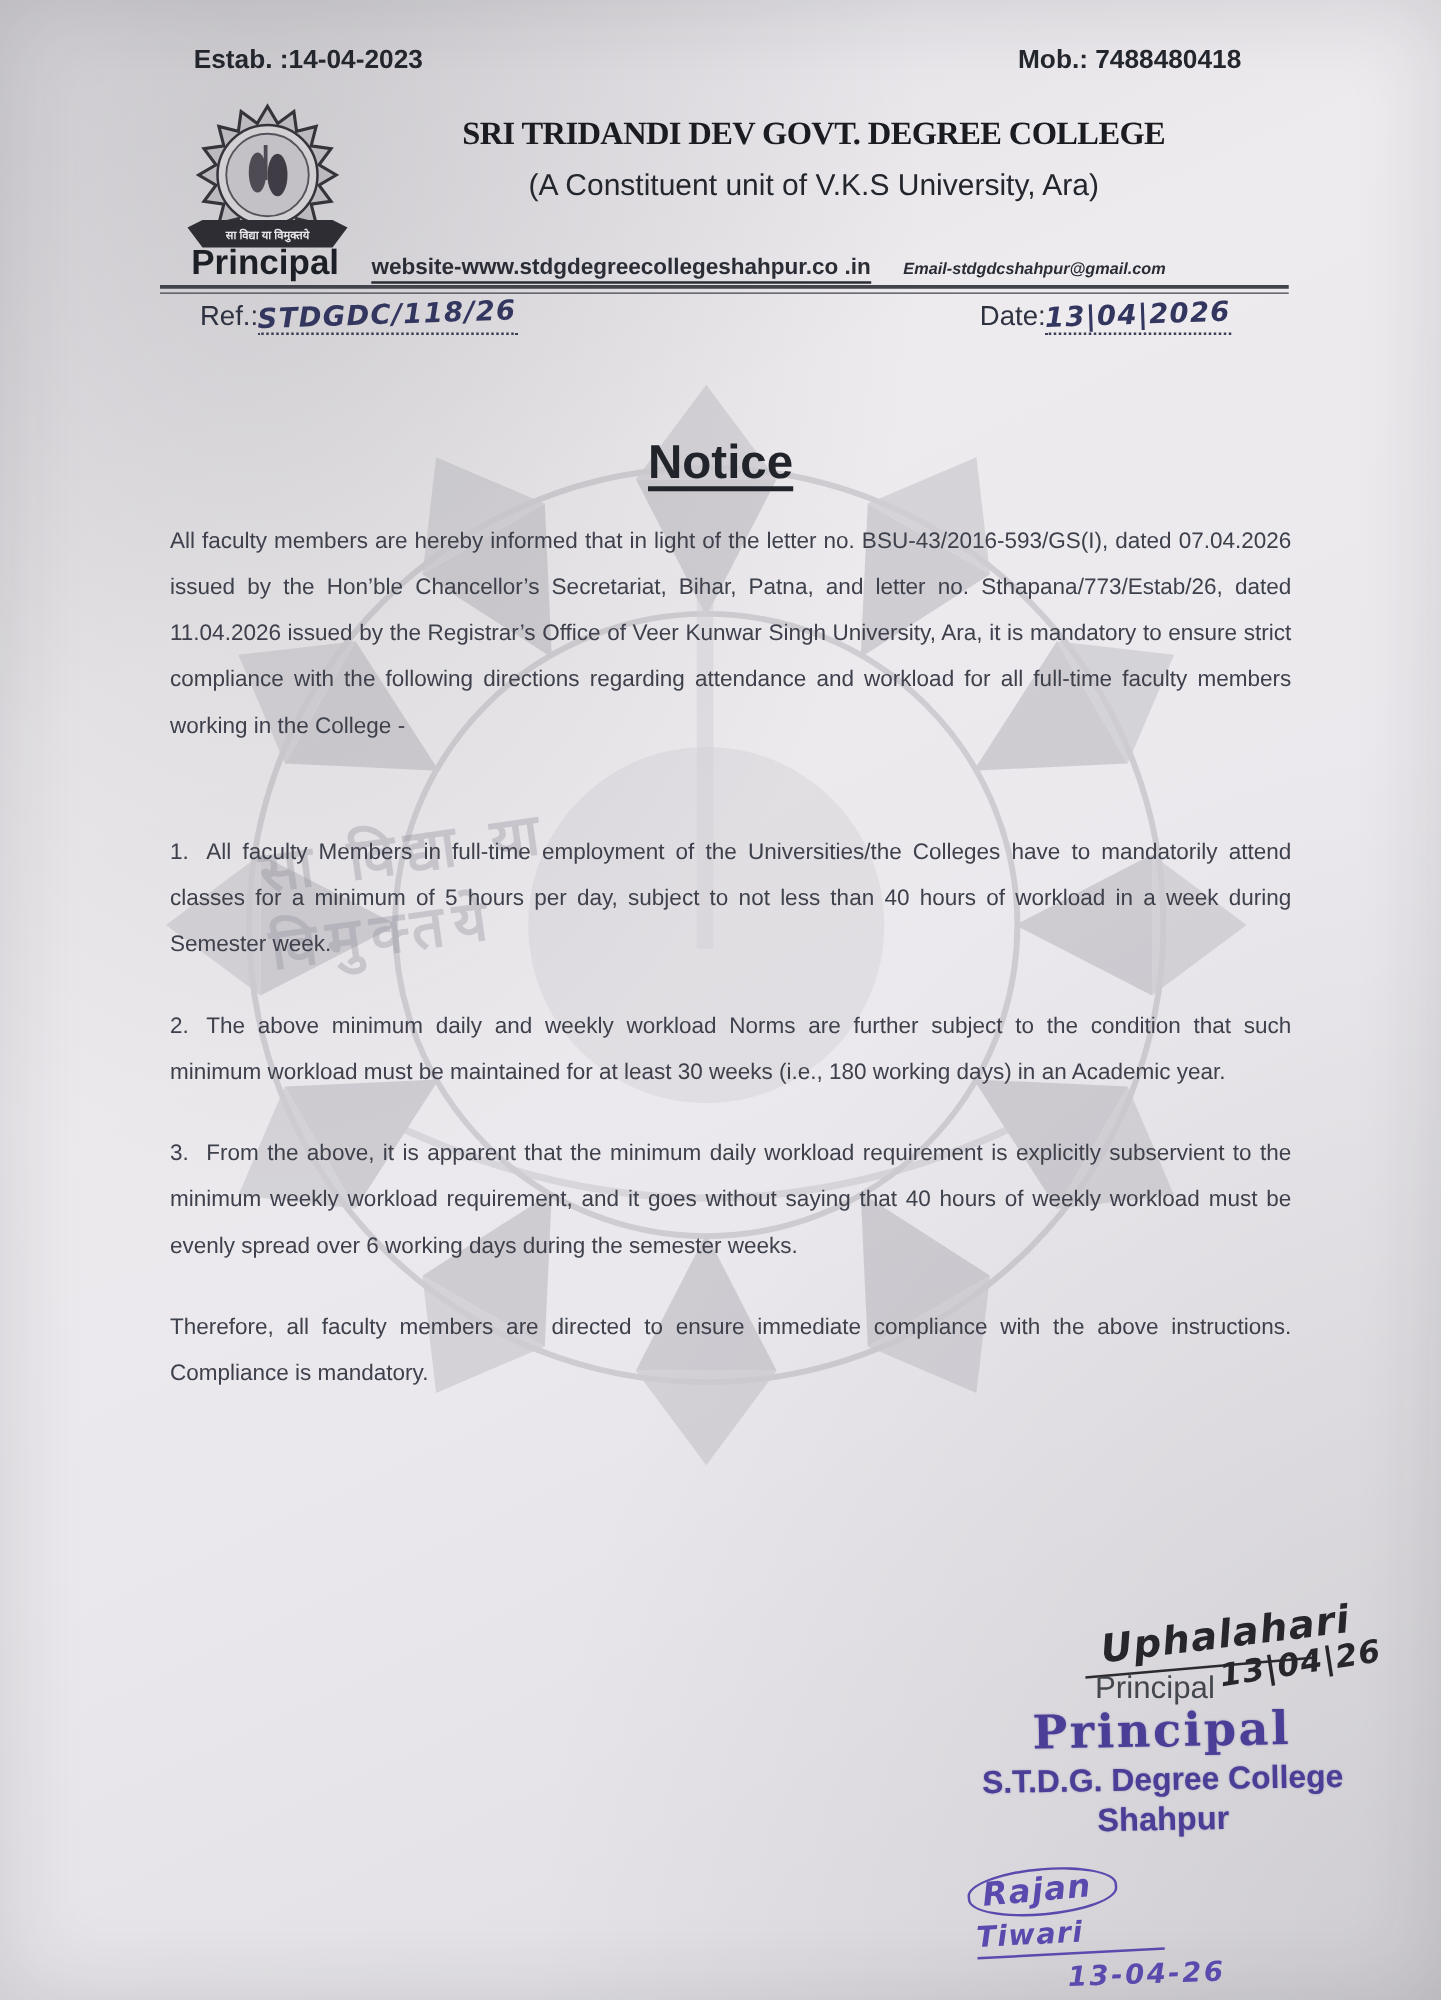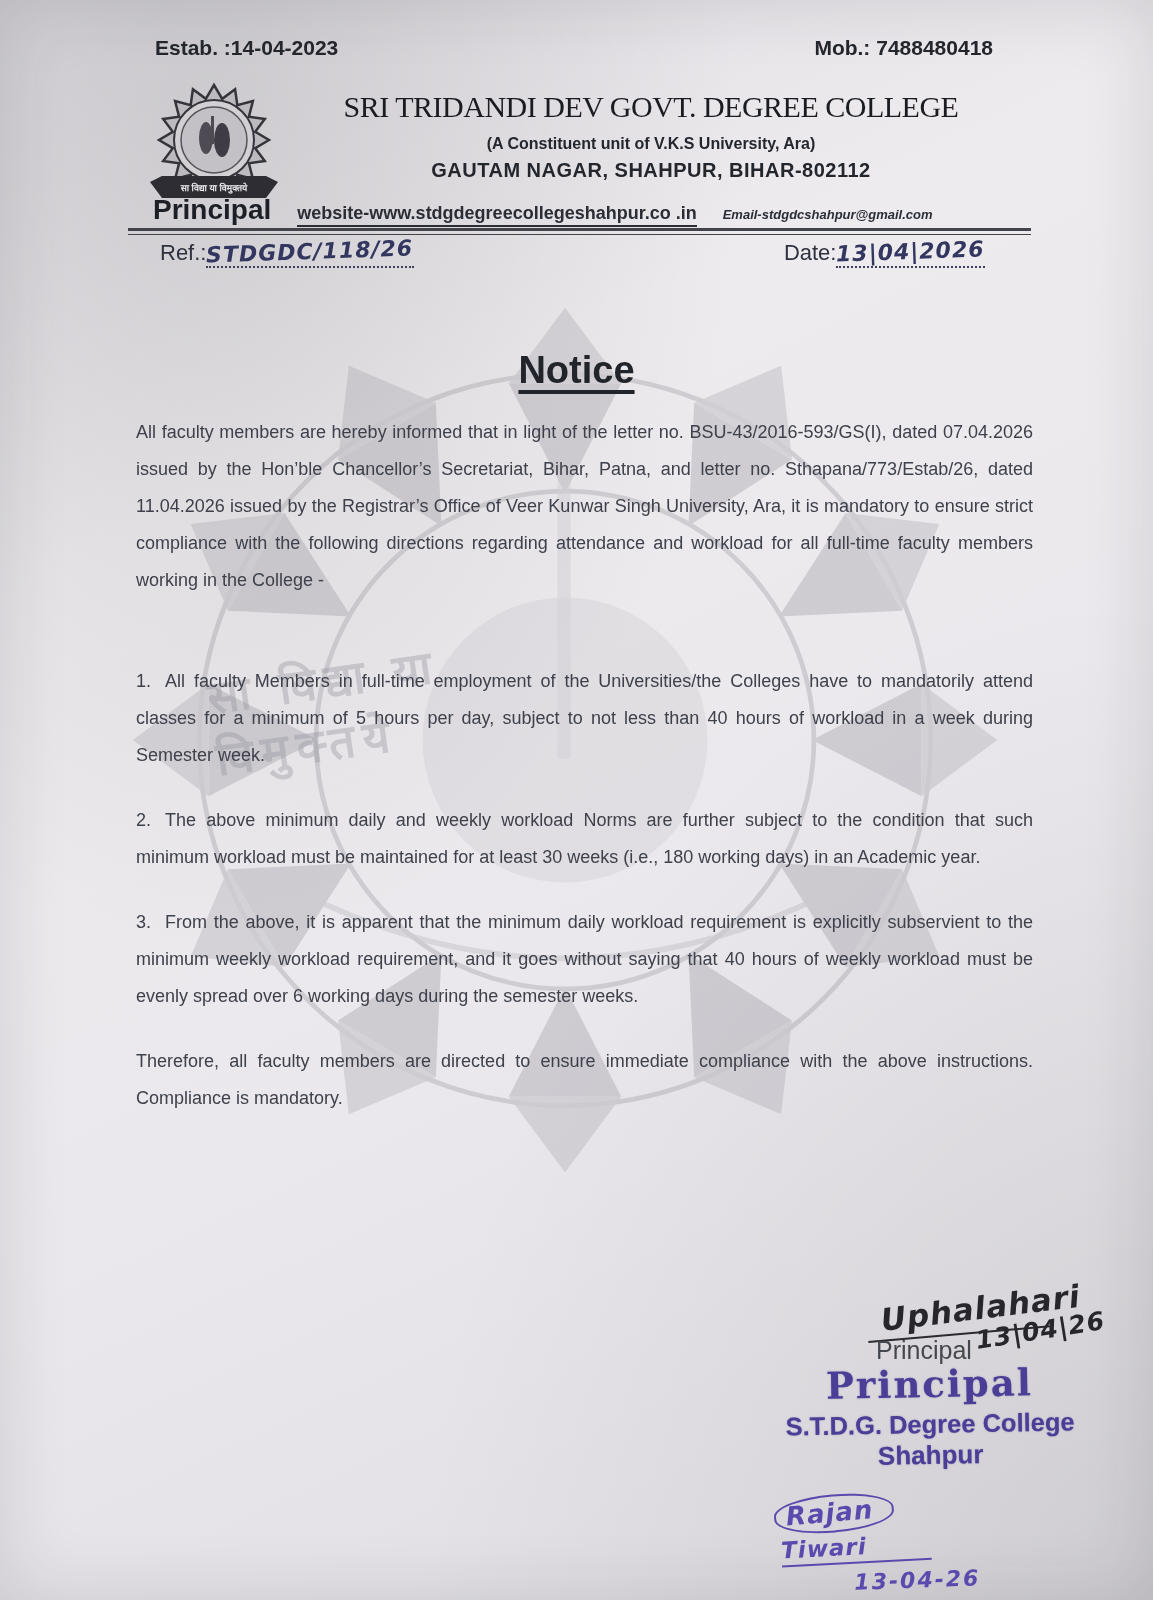--- a/index.html
+++ b/index.html
@@ -31,25 +31,25 @@
   
   .top-row{
     position:absolute;left:155px;right:160px;top:36px;
     display:flex;justify-content:space-between;
     font-weight:bold;font-size:21px;color:#24262e;align-items:flex-end;
   }
   .masthead{position:absolute;left:148px;top:80px;width:860px;display:flex;gap:14px;}
   .logo{width:132px;flex:0 0 132px;}
   .college-block{flex:1;text-align:center;padding-top:8px;}
   .college-name{
-    font-family:"Liberation Serif",serif;font-weight:400;
-    font-size:30px;line-height:38px;color:#1b1c22;letter-spacing:-0.5px;
+    font-family:"Liberation Serif",serif;font-weight:700;
+    font-size:26px;line-height:38px;color:#1b1c22;letter-spacing:-0.5px;
     white-space:nowrap;margin:0;
   }
-  .college-sub1{font-weight:bold;font-size:16px;color:#24262e;margin-top:9px;}
+  .college-sub1{font-weight:normal;font-size:24px;color:#24262e;margin-top:9px;}
   .college-sub2{font-weight:bold;font-size:20px;color:#24262e;margin-top:6px;letter-spacing:.5px;}
   .principal-row{
     position:absolute;left:153px;right:160px;top:194px;
     display:flex;align-items:baseline;gap:26px;
   }
   .principal-label{font-weight:bold;font-size:28px;color:#1d1f26;}
   .website{
     font-size:18px;font-weight:bold;color:#2b2d36;
     border-bottom:2px solid #2b2d36;padding-bottom:1px;
   }
@@ -190,21 +190,20 @@
 
         <g>
           <path d="M2 102 L14 96 L118 96 L130 102 L118 118 L14 118 Z" fill="#2e2d34"></path>
           <text x="66" y="111" text-anchor="middle" font-size="9" fill="#e9e7eb" font-weight="bold">सा विद्या या विमुक्तये</text>
         </g>
       </svg>
     </div>
     <div class="college-block">
       <h1 class="college-name">SRI TRIDANDI DEV GOVT. DEGREE COLLEGE</h1>
       <div class="college-sub1">(A Constituent unit of V.K.S University, Ara)</div>
-      <div class="college-sub2">GAUTAM NAGAR, SHAHPUR, BIHAR-802112</div>
     </div>
   </div>
 
   <div class="principal-row">
     <span class="principal-label">Principal</span>
     <span class="website">website-www.stdgdegreecollegeshahpur.co .in</span>
     <span class="email">Email-stdgdcshahpur@gmail.com</span>
   </div>
 
   <div class="rule"></div>

